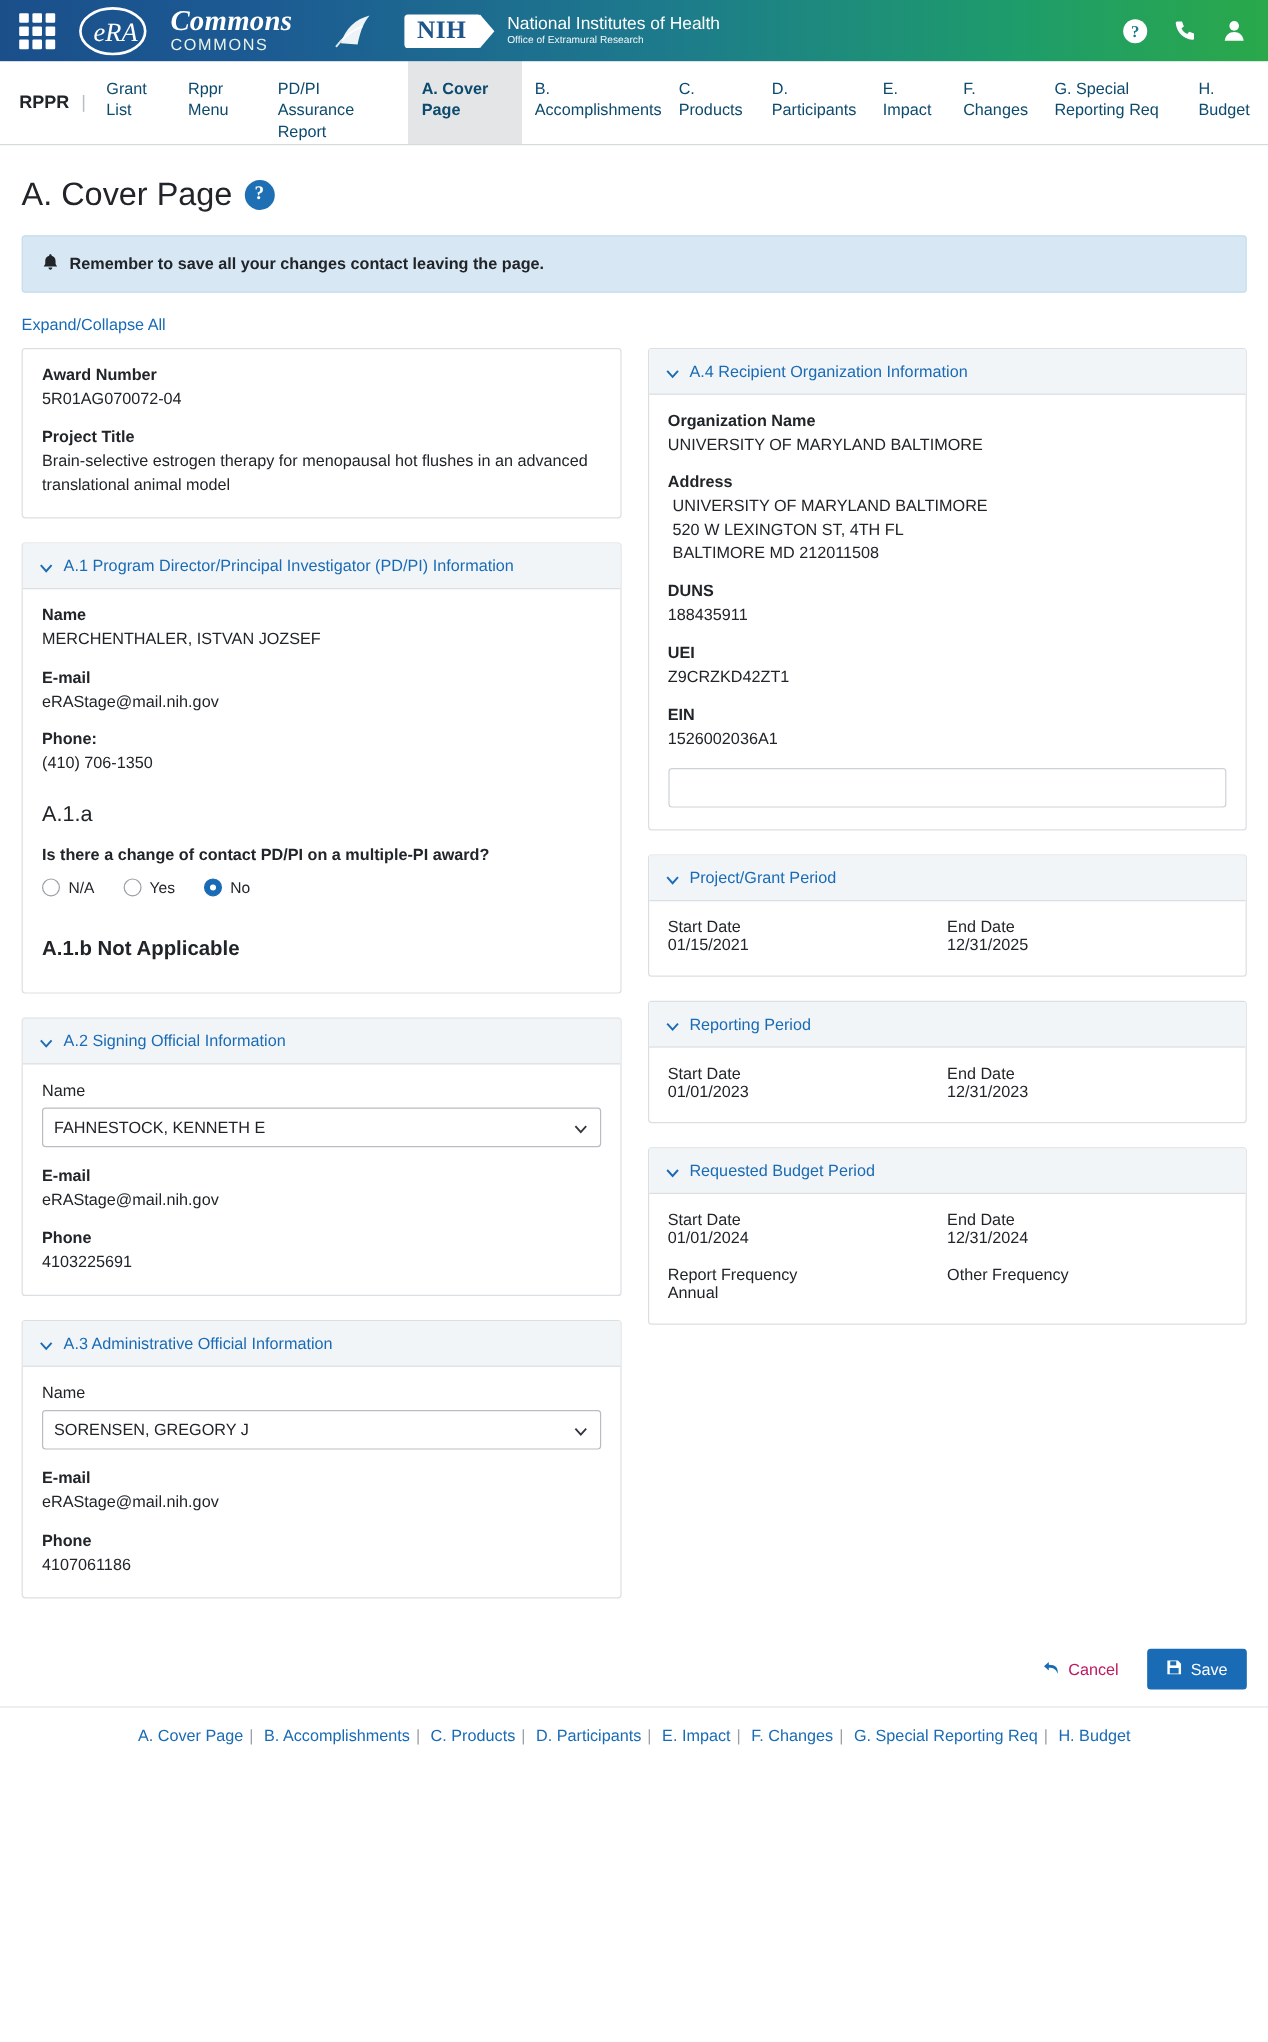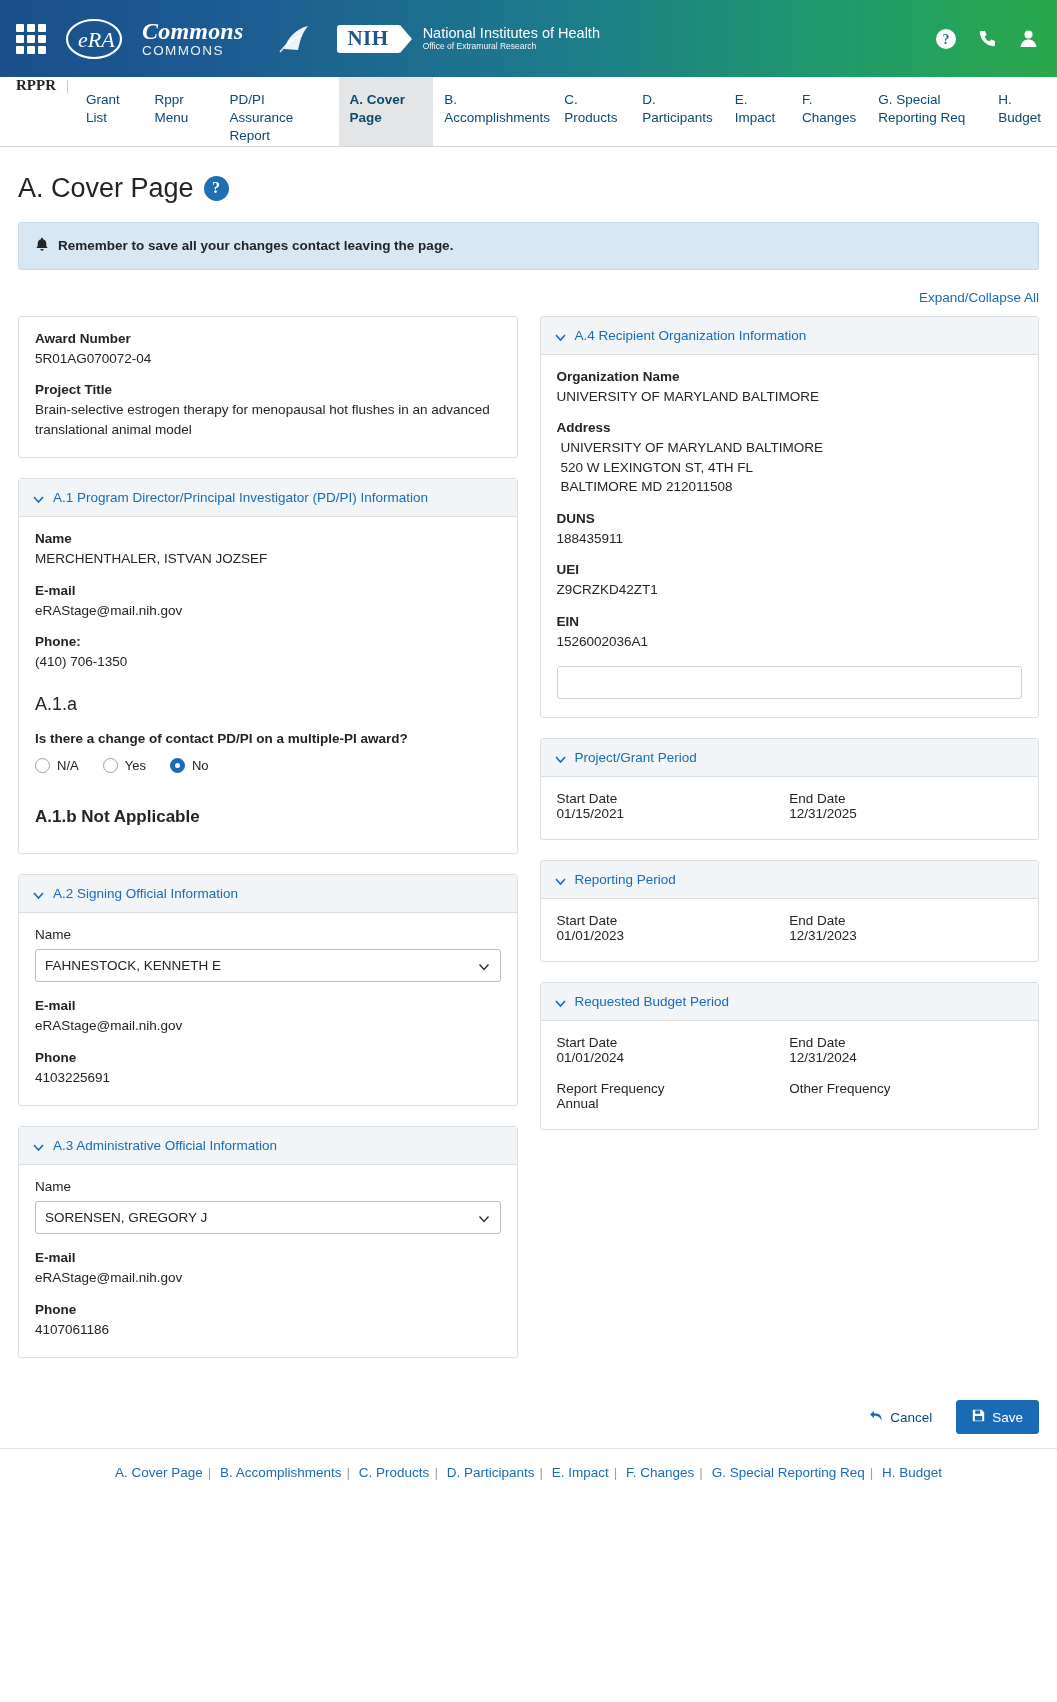--- a/index.html
+++ b/index.html
@@ -6,21 +6,21 @@
   html, body {
     margin: 0; padding: 0;
     background: #ffffff;
     font-family: "Liberation Sans", sans-serif;
     color: #212529;
   }
   body { width: 1057px; }
 
   
   .topbar {
-    height: 77px;
+    height: 51px;
     background: linear-gradient(90deg, #1a4f8a 0%, #1c5a93 20%, #1d7a8c 52%, #1e9c6b 80%, #2aa84a 100%);
     display: flex; align-items: center;
     padding: 0 18px 0 0;
     position: relative;
   }
   .waffle {
     width: 62px; height: 66px;
     display: flex; align-items: center; justify-content: center;
     cursor: pointer;
   }
@@ -64,21 +64,21 @@
   
   .navbar {
     border-bottom: 1px solid #d6d9dc;
     background: #ffffff;
     display: flex; align-items: stretch;
     padding-left: 8px;
     min-height: 64px;
   }
   .navbar .brand {
     font-size: 15px; font-weight: bold; color: #212529;
-    display: flex; padding: 0 6px 0 8px; font-family: Liberation Serif, serif;
+    display: flex; align-items: center; padding: 0 6px 0 8px;
   }
   .navbar .brand .pipe { color: #b9bdc1; font-weight: normal; margin-left: 10px; }
   .nav-item {
     padding: 14px 11px 0 11px;
     font-size: 13.5px; color: #0c4a6e; line-height: 1.35;
     cursor: pointer; max-width: 120px;
   }
   .nav-item.active { background: #e3e5e7; font-weight: bold; }
 
   
@@ -91,21 +91,21 @@
     width: 25px; height: 25px; border-radius: 50%;
     background: #1f6fb5; color: #fff; font-size: 16px; font-weight: bold;
     display: inline-flex; align-items: center; justify-content: center;
     cursor: pointer; font-family: "Liberation Serif", serif;
   }
   .alert {
     background: #d7e7f3; border: 1px solid #c4dcec; border-radius: 3px;
     padding: 14px 16px; font-size: 13.5px; font-weight: bold; color: #212529;
     display: flex; align-items: center; gap: 9px;
   }
-  .expand-row { text-align: right; margin: 18px 0 10px 0; }
+  .expand-row { text-align: left; margin: 18px 0 10px 0; }
   .link { color: #1a6bb5; font-size: 13.5px; text-decoration: none; cursor: pointer; }
 
   .columns { display: flex; gap: 22px; align-items: flex-start; }
   .col { flex: 1 1 0; min-width: 0; }
 
   .card {
     border: 1px solid #dcdfe2; border-radius: 3px; background: #fff;
     margin-bottom: 20px;
   }
   .card-head {
@@ -156,21 +156,21 @@
     display: inline-flex; align-items: center; justify-content: center;
     font-size: 10px; font-weight: bold; font-family: "Liberation Serif", serif;
     margin-left: 5px; position: relative; top: -1px; cursor: pointer;
   }
   .two-col { display: flex; }
   .two-col > div { flex: 1 1 50%; }
 
   
   .actions { display: flex; justify-content: flex-end; align-items: center; gap: 18px; margin: 22px 0 14px 0; }
   .btn-cancel {
-    color: #0c4a6e; font-size: 13.5px; background: none; border: none; cursor: pointer;
+    color: #be185d; font-size: 13.5px; background: none; border: none; cursor: pointer;
     display: flex; align-items: flex-end; gap: 7px; font-family: inherit;
   }
   .btn-save {
     background: #1a6bb5; color: #fff; border: 1px solid #1a6bb5; border-radius: 3px;
     font-size: 13.5px; padding: 8px 15px; cursor: pointer;
     display: flex; align-items: center; gap: 7px; font-family: inherit;
   }
   .footer-nav {
     border-top: 1px solid #e2e5e8; padding: 16px 0 22px 0; text-align: center;
     font-size: 13.5px;

